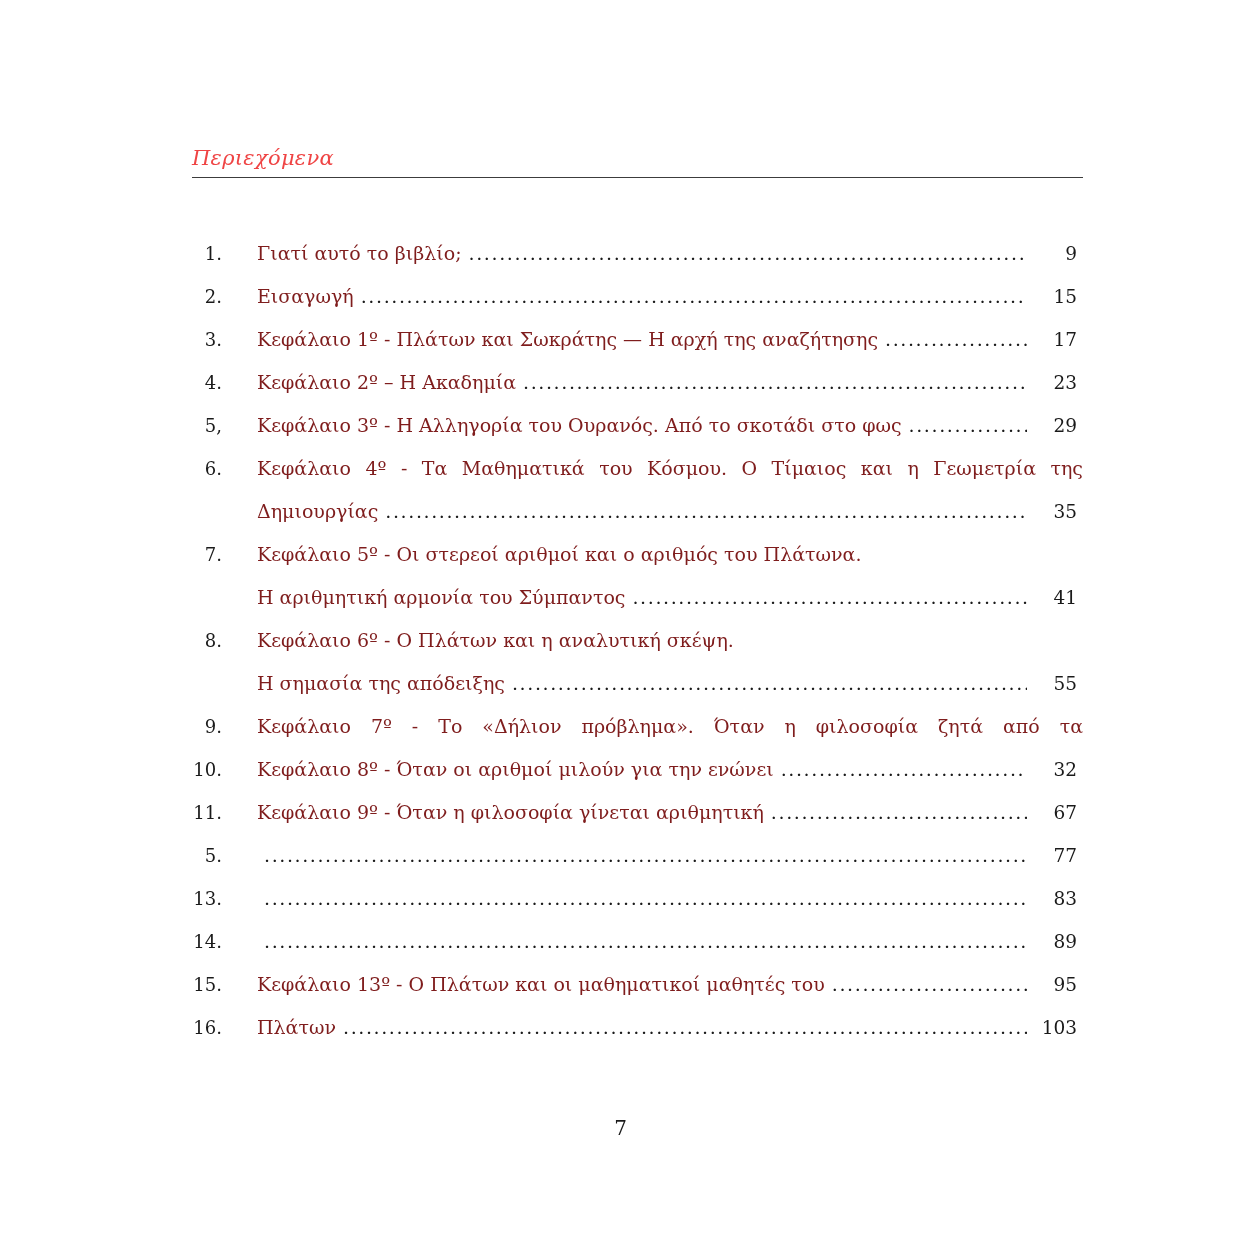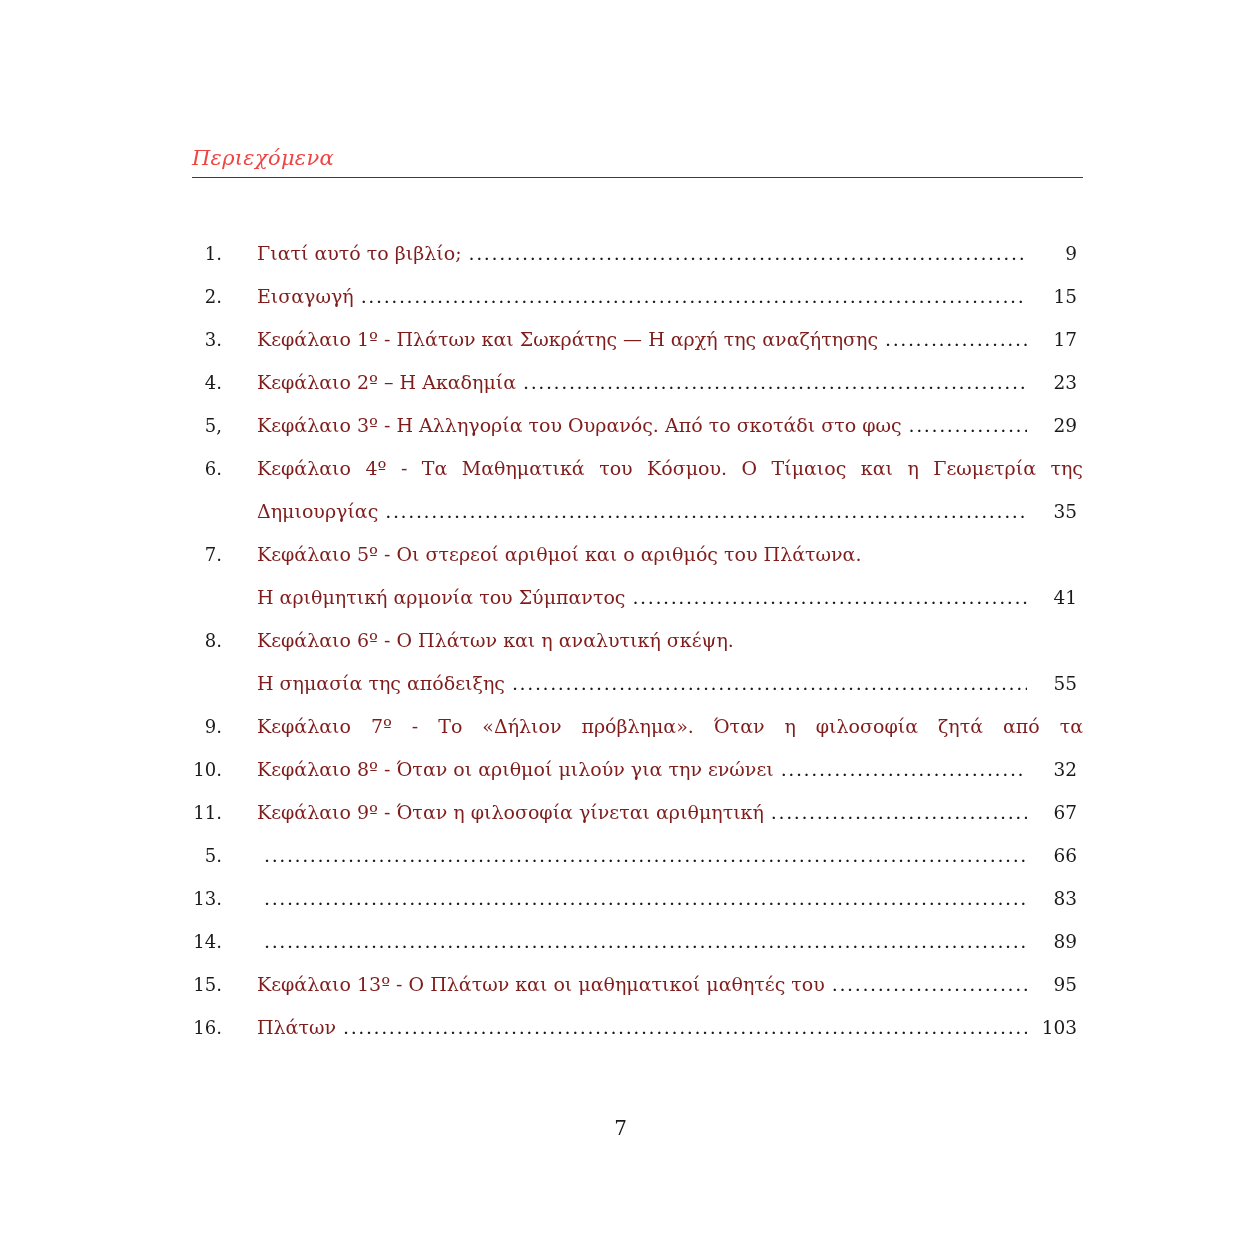--- a/index.html
+++ b/index.html
@@ -233,21 +233,21 @@
         <span class="pg">67</span>
       </div>
         </div>
     </div>
 
     <div class="row">
       <span class="num">5.</span>
       <div class="entry">
           <div class="line">
         <span class="leader"></span>
-        <span class="pg">66</span>
+        <span class="pg">77</span>
       </div>
         </div>
     </div>
 
     <div class="row">
       <span class="num">13.</span>
       <div class="entry">
           <div class="line">
         <span class="leader"></span>
         <span class="pg">83</span>

